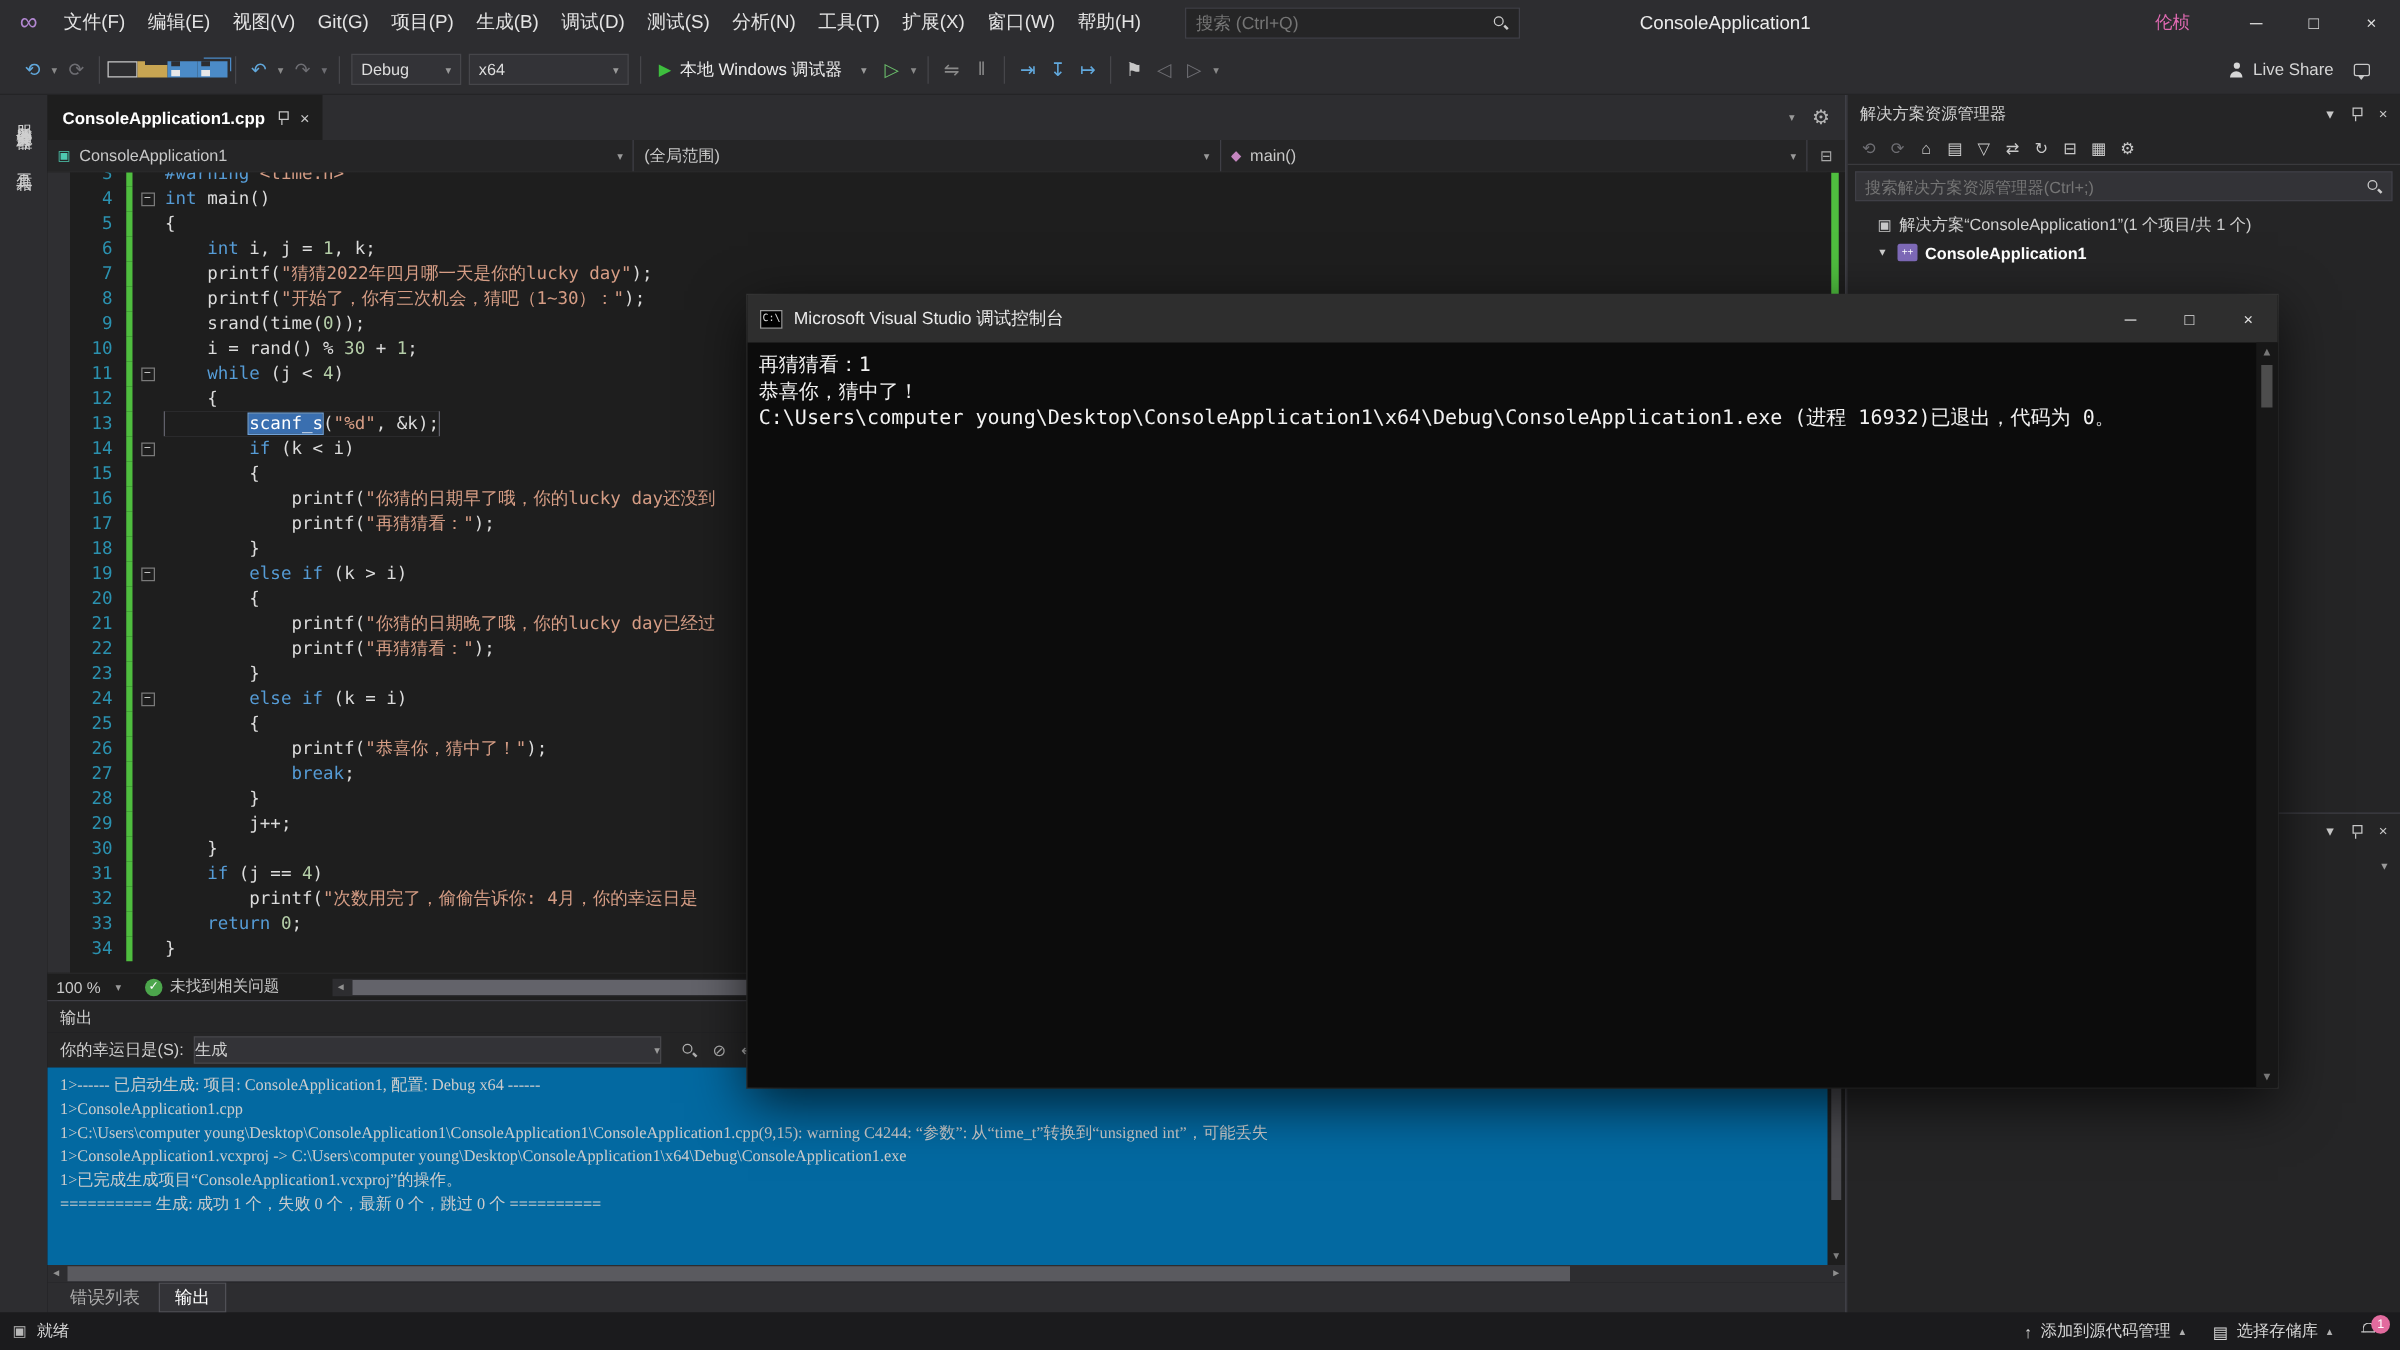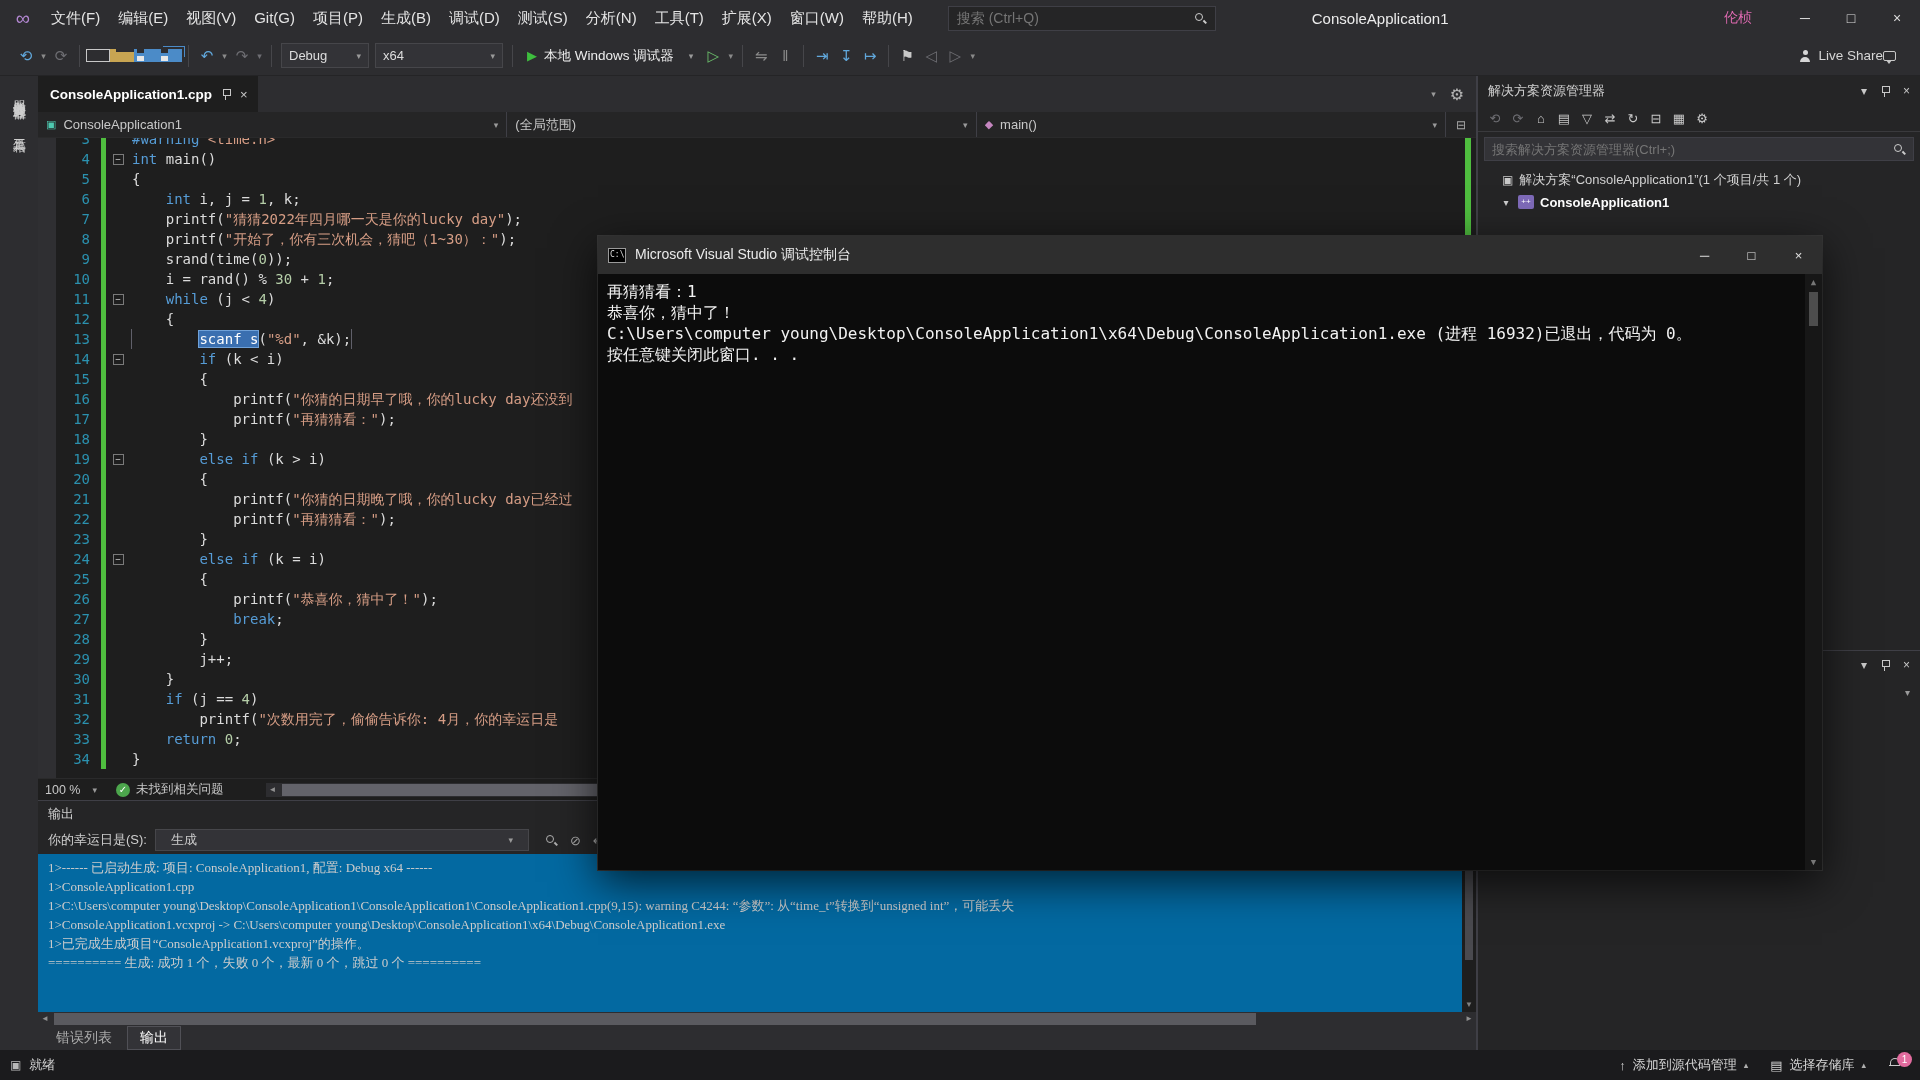--- a/index.html
+++ b/index.html
@@ -21,21 +21,21 @@
   
   .toolbar{height:40px;background:#2D2D30;display:flex;align-items:center;padding:0 12px 0 14px;border-bottom:1px solid #242426;position:relative;z-index:60}
   .tb-items{display:flex;align-items:center}
   .tb-icon{min-width:24px;height:26px;display:inline-flex;align-items:center;justify-content:center;font-size:15px;color:#C8C8C8}
   .tb-caret{min-width:11px;font-size:9px}
   .tb-sep{width:1px;height:22px;background:#46464A;margin:0 6px}
   .tb-combo{height:25px;background:#333337;border:1px solid #46464A;display:flex;align-items:center;justify-content:space-between;padding:0 7px;font-size:13px;color:#DDD;margin:0 3px}
   .chev{font-size:9px;color:#9A9A9A;margin-left:8px}
   .tb-run{display:flex;align-items:center;gap:7px;padding:0 8px;height:26px;color:#ECECEC;font-size:13.5px;white-space:nowrap}
   .run-play{color:#3EBE3E;font-size:13px}
-  .tb-far{margin-left:auto;display:flex;align-items:center;padding-right:12px}
+  .tb-far{margin-left:auto;display:flex;align-items:center;gap:16px;padding-right:12px}
   .live-share{display:flex;align-items:center;gap:7px;font-size:13.5px;color:#D6D6D6}
 
   
   .main{display:flex;height:974px;position:relative}
   .activity-strip{width:38px;background:#2D2D30;display:flex;flex-direction:column;align-items:center;padding-top:14px;gap:30px}
   .vtab{writing-mode:vertical-rl;color:#CFCFCF;font-size:13px;letter-spacing:1px;cursor:default}
 
   .editor-col{flex:1;min-width:0;display:flex;flex-direction:column;background:#1E1E1E;border-right:1px solid #3F3F46}
 
   .tab-strip{height:36px;background:#2D2D30;display:flex;align-items:stretch}
@@ -73,21 +73,21 @@
   .health{display:flex;gap:6px;align-items:center;margin-left:12px;white-space:nowrap}
   .health-dot{width:14px;height:14px;border-radius:50%;background:#4CA64C;color:#fff;font-size:10px;line-height:14px;text-align:center}
   .h-scroll{flex:1;height:14px;margin:0 16px 0 42px;background:#2D2D30;position:relative}
   .h-arrow{position:absolute;top:0;width:14px;height:14px;font-size:8px;color:#909090;text-align:center;line-height:14px}
   .h-arrow.left{left:0} .h-arrow.right{right:0}
   .h-thumb{position:absolute;left:16px;right:150px;top:1px;bottom:1px;background:#63636A}
 
   
   .out-title-row{height:26px;background:#252526;display:flex;align-items:center;padding-left:10px;font-size:13px;color:#CFCFCF;border-top:1px solid #3F3F46}
   .out-src-row{height:28px;display:flex;align-items:center;padding-left:10px;font-size:13px;color:#CFCFCF;background:#252526;gap:8px}
-  .src-combo{width:374px;height:22px;background:#333337;border:1px solid #46464A;display:flex;align-items:center;justify-content:space-between;padding:0 15px;font-size:13px}
+  .src-combo{width:374px;height:22px;background:#333337;border:1px solid #46464A;display:flex;align-items:center;justify-content:space-between;padding:0 0;font-size:13px}
   .out-icons{display:flex;align-items:center;gap:12px;color:#B0B0B0;margin-left:8px}
   .out-text{height:158px;position:relative;background:#0369a1;font-family:Liberation Serif, serif;font-size:13px;line-height:19px;color:#CCCCCC;padding:4px 20px 0 10px;overflow:hidden}
   .output-line{white-space:pre}
   .out-vscroll{position:absolute;right:0;top:0;bottom:0;width:14px;background:#1E1E1E;color:#808080;font-size:8px;text-align:center}
   .ov-up{line-height:14px} .ov-thumb{margin:2px 3px;height:90px;background:#4A4A4F}
   .ov-down{position:absolute;bottom:0;left:0;right:0;line-height:14px}
   .out-hscroll{height:14px;background:#2D2D30;position:relative}
   .oh-thumb{position:absolute;left:16px;right:220px;top:1px;bottom:1px;background:#5A5A5F}
   .panel-tabs{height:24px;background:#2D2D30;display:flex;align-items:stretch;padding-left:6px;gap:3px}
   .ptab{padding:0 12px;font-size:14px;color:#ABABAB;display:flex;align-items:center}
@@ -673,21 +673,20 @@
       <span class="console-btn">─</span>
       <span class="console-btn">□</span>
       <span class="console-btn">×</span>
     </div>
   </div>
   <div class="console-body">
     <div>
         <div class="console-line">再猜猜看：1</div>
         <div class="console-line">恭喜你，猜中了！</div>
         <div class="console-line">C:\Users\computer young\Desktop\ConsoleApplication1\x64\Debug\ConsoleApplication1.exe (进程 16932)已退出，代码为 0。</div>
-        <div class="console-line">按任意键关闭此窗口. . .</div>
       </div>
     <div class="console-scroll">
       <div class="cs-up">▲</div>
       <div class="cs-thumb"></div>
       <div class="cs-down">▼</div>
     </div>
   </div>
 </div>
 
 </body></html>

